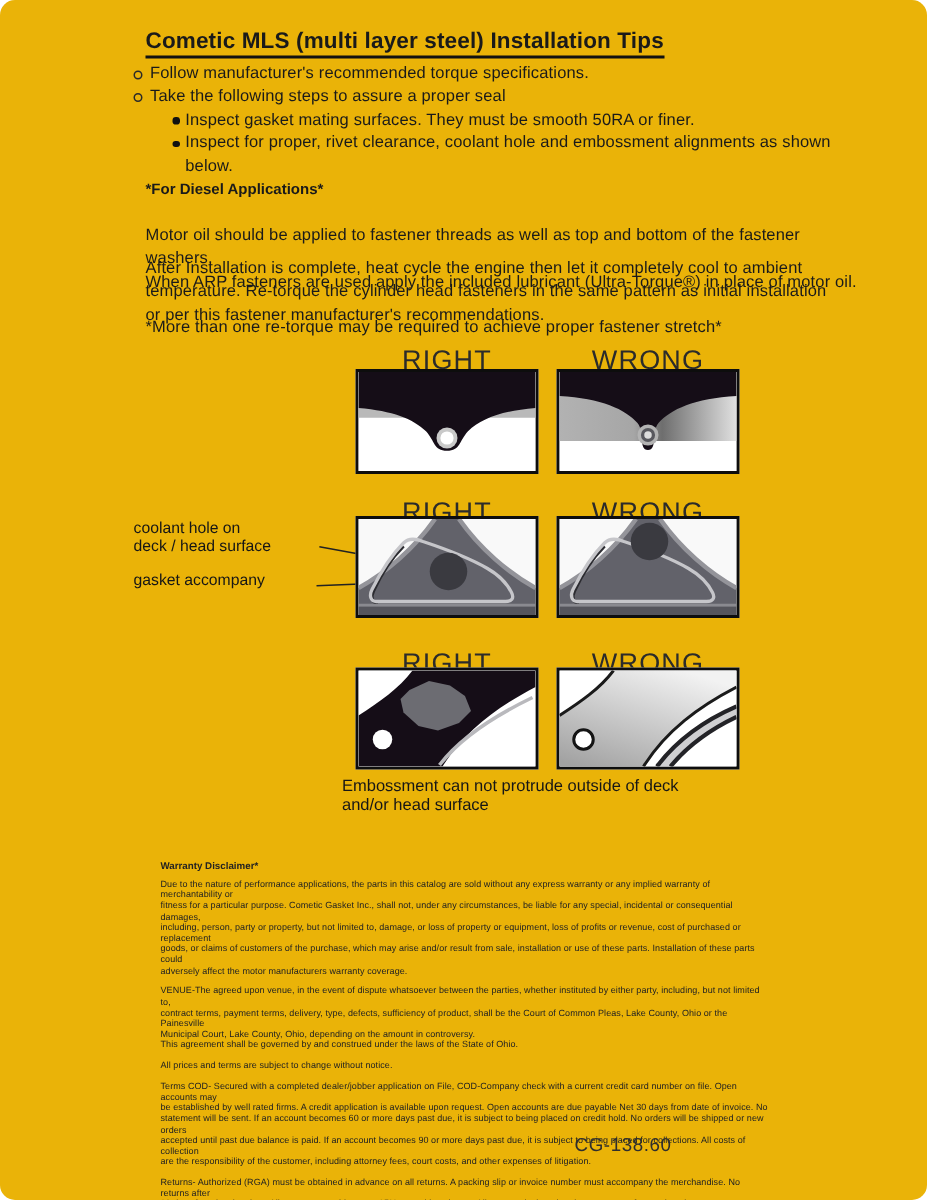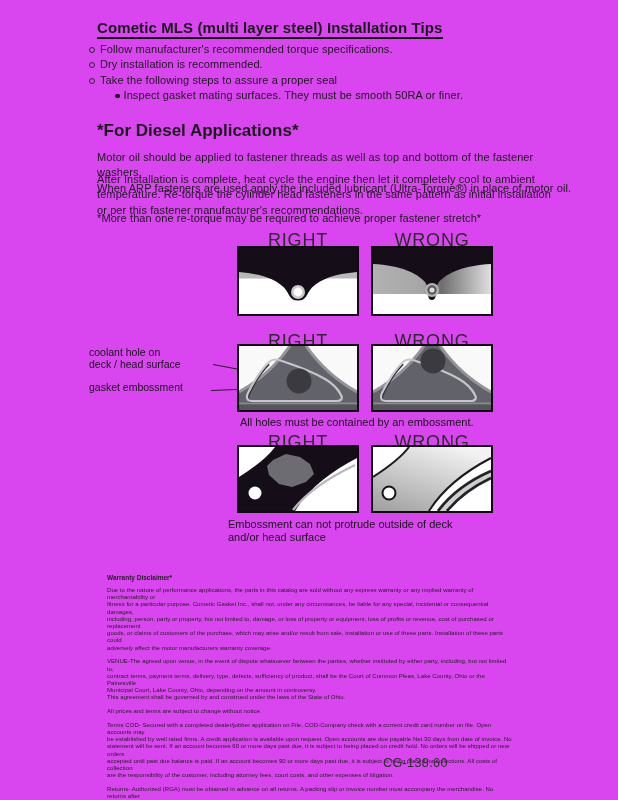--- a/index.html
+++ b/index.html
@@ -1,26 +1,26 @@
 <!DOCTYPE html>
 <html><head>
 <meta charset="utf-8">
 <style>
   html,body {margin:0; padding:0; background:#ffffff;}
-  .page {position:relative; width:618px; height:800px; background:#d946ef;
-         font-family:"Liberation Sans", sans-serif; color:#1a1a1a; overflow:hidden;}
+  .page {position:relative; width:618px; height:800px; background:#eab308;
+         font-family:"Liberation Sans", sans-serif; color:#1a1a1a; overflow:hidden;border-radius:10px;}
   .abs {position:absolute;}
   .prelines {white-space:pre-line;}
   .title {font-size:15px; font-weight:bold; border-bottom:2px solid #111; padding-bottom:1px; letter-spacing:0.1px;}
   .body-text {font-size:11px; line-height:15.4px; letter-spacing:0.1px;}
   .bullet-row {display:flex; align-items:flex-start;}
   .bullet-row.sub {margin-left:26px;}
   .marker-open {width:4px; height:4px; border:1px solid #2a2a2a; border-radius:50%; margin:5px 5px 0 0; flex:none;}
   .marker-filled {width:4.5px; height:4.5px; background:#111; border-radius:50%; margin:5.5px 4px 0 0; flex:none;}
-  .section-h {font-size:17px; font-weight:bold;}
+  .section-h {font-size:10px; font-weight:bold;}
   .dg-label {font-size:18px; letter-spacing:0.8px; color:#2b2b2b; text-align:center; width:122px;}
   .caption {font-size:11px; line-height:12.5px; color:#161616;}
   .panel {border:2px solid #0d0d0d; background:#fff;}
   .panel svg {display:block;}
   .p-r1 {width:118px; height:66px;}
   .p-r23 {width:118px; height:64px;}
   .callout {font-size:10.5px; line-height:12px; width:121px; color:#161616;}
   .leader {position:absolute; border-top:1.2px solid #222; transform-origin:0 0; height:0;}
   .legal {width:406px; color:#222;}
   .legal-h {font-size:6.5px; font-weight:bold; margin:0 0 6px 0;}
@@ -34,29 +34,29 @@
 
   <div class="abs title" style="left:97px; top:19px;">Cometic MLS (multi layer steel) Installation Tips</div>
 
   <div class="abs" style="left:89px; top:42px; width:486px;">
     <div class="bullet-row">
       <span class="marker-open"></span>
       <span class="body-text">Follow manufacturer's recommended torque specifications.</span>
     </div>
     <div class="bullet-row">
       <span class="marker-open"></span>
-      <span class="body-text">Dry installation is recommended.</span>
-    </div>
-    <div class="bullet-row">
-      <span class="marker-open"></span>
       <span class="body-text">Take the following steps to assure a proper seal</span>
     </div>
     <div class="bullet-row sub">
       <span class="marker-filled"></span>
       <span class="body-text">Inspect gasket mating surfaces.  They must be smooth 50RA or finer.</span>
+    </div>
+    <div class="bullet-row sub">
+      <span class="marker-filled"></span>
+      <span class="body-text">Inspect for proper, rivet clearance, coolant hole and embossment alignments as shown below.</span>
     </div>
   </div>
 
   <div class="abs section-h" style="left:97px; top:121px;">*For Diesel Applications*</div>
   <div class="abs body-text prelines" style="left:97px; top:127px; width:480px;margin-top:23px;">Motor oil should be applied to fastener threads as well as top and bottom of the fastener washers.
 When ARP fasteners are used apply the included lubricant (Ultra-Torque®) in place of motor oil.</div>
   <div class="abs body-text prelines" style="left:97px; top:172px; width:480px;">After Installation is complete, heat cycle the engine then let it completely cool to ambient
 temperature. Re-torque the cylinder head fasteners in the same pattern as initial installation
 or per this fastener manufacturer's recommendations.</div>
   <div class="abs body-text" style="left:97px; top:211px; width:480px;">*More than one re-torque may be required to achieve proper fastener stretch*</div>
@@ -92,21 +92,21 @@
       <circle cx="59" cy="42" r="2.5" fill="#dcdcdc"></circle>
     </svg>
   </div>
 
 
   <div class="abs dg-label" style="left:237px; top:331px;">RIGHT</div>
   <div class="abs dg-label" style="left:371px; top:331px;">WRONG</div>
 
   <div class="abs callout prelines" style="left:89px; top:346px;">coolant hole on
 deck / head surface</div>
-  <div class="abs callout" style="left:89px; top:381px;">gasket embossment</div>
+  <div class="abs callout" style="left:89px; top:381px;">gasket accompany</div>
   <div class="leader" style="left:213px; top:364px; width:88px; transform:rotate(10.4deg);"></div>
   <div class="leader" style="left:211px; top:389.5px; width:50px; transform:rotate(-2.3deg);"></div>
 
   <div class="abs panel p-r23" style="left:237px; top:344px;">
     <svg width="118" height="64" viewBox="0 0 118 64">
       <rect x="0" y="0" width="118" height="64" fill="#62626a"></rect>
       <path d="M0,0 H51 C37,20 18,36 0,46 Z" fill="#f9f9f9"></path>
       <path d="M51,0 C37,20 18,36 0,46" fill="none" stroke="#94949a" stroke-width="3"></path>
       <path d="M118,0 H67 C81,20 100,36 118,46 Z" fill="#f9f9f9"></path>
       <path d="M67,0 C81,20 100,36 118,46" fill="none" stroke="#94949a" stroke-width="3"></path>
@@ -126,21 +126,20 @@
       <path d="M118,0 H67 C81,20 100,36 118,46 Z" fill="#f9f9f9"></path>
       <path d="M67,0 C81,20 100,36 118,46" fill="none" stroke="#94949a" stroke-width="3"></path>
       <path d="M13,56 C9,56 8,52 10,48 C15,37 22,26 30,18" fill="none" stroke="#2c2c31" stroke-width="2.2"></path>
       <path d="M12,55 C8,55 7,51 9,47 C15,35 22,24 30,16 C33,13 38,13 43,15 C58,20 74,26 86,33 C93,37 99,43 102,49 C104,53 102,55 98,55 Z" fill="none" stroke="#c6c6ca" stroke-width="2.2"></path>
       <circle cx="60" cy="15" r="12.5" fill="#3a3a40"></circle>
       <rect x="0" y="56.5" width="118" height="2" fill="#8a8a90"></rect>
       <rect x="0" y="58.5" width="118" height="5.5" fill="#55555c"></rect>
     </svg>
   </div>
 
-  <div class="abs caption" style="left:240px; top:416px;">All holes must be contained by an embossment.</div>
 
   <div class="abs dg-label" style="left:237px; top:432px;">RIGHT</div>
   <div class="abs dg-label" style="left:371px; top:432px;">WRONG</div>
 
   <div class="abs panel p-r23" style="left:237px; top:445px;">
     <svg width="118" height="64" viewBox="0 0 118 64">
       <rect x="0" y="0" width="118" height="64" fill="#ffffff"></rect>
       <path d="M36,0 H118 V11 C93,24 71,40 56,64 L0,64 V30 C14,21 27,12 36,0 Z" fill="#150d17"></path>
       <polygon points="34,13 47,7 61,10 71,17 75,27 67,35 53,40 40,37 30,28 28,19" fill="#6c6c72"></polygon>
       <path d="M116,18 C89,31 67,46 54,63" fill="none" stroke="#b9b9bd" stroke-width="2.4"></path>

